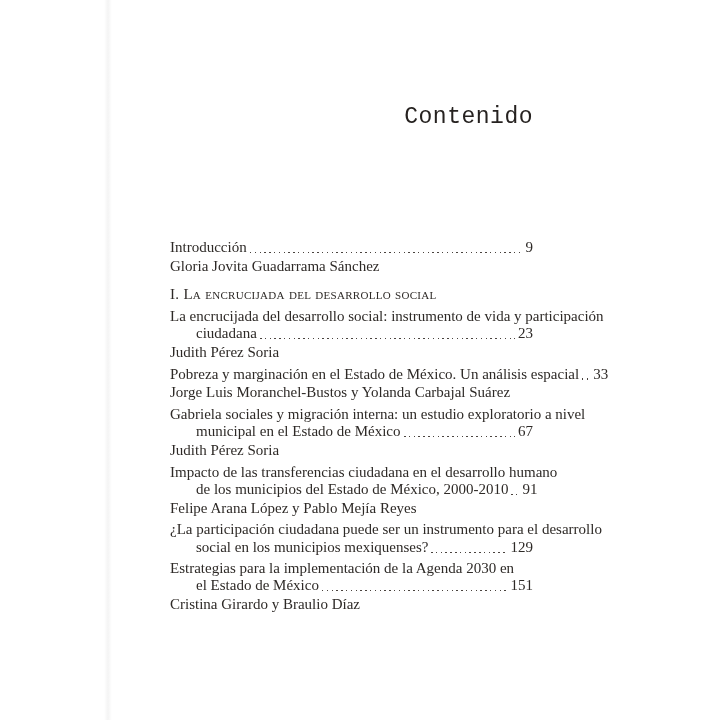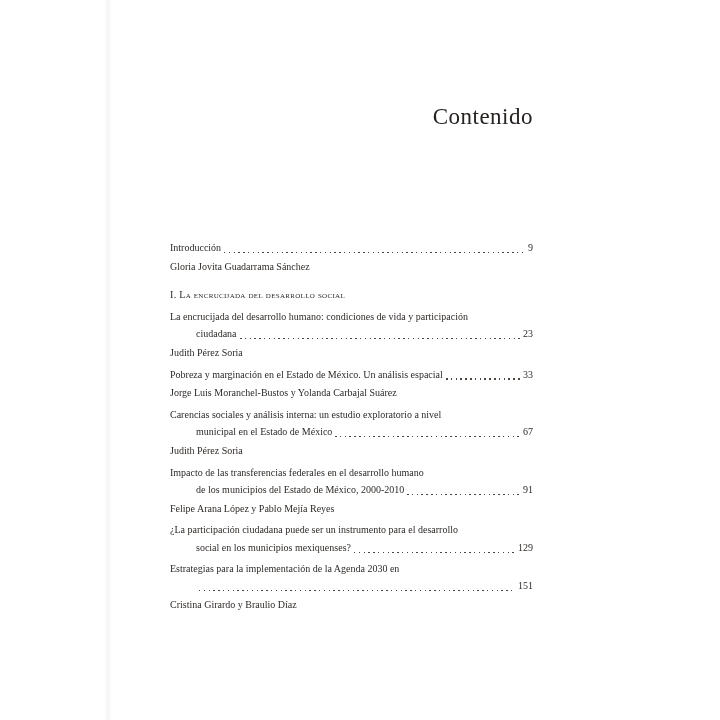--- a/index.html
+++ b/index.html
@@ -33,21 +33,21 @@
     text-align: right;
     font-size: 23px;
     letter-spacing: 0.5px;
     color: #262220;
   }
   .content {
     position: absolute;
     top: 239px;
     left: 170px;
     width: 363px;
-    font-size: 10px;
+    font-size: 15px;
     line-height: 17.6px;
   }
   .section-heading {
     font-variant: small-caps;
     letter-spacing: 0.3px;
     margin: 11px 0 4px 0;
   }
   .entry { margin-bottom: 3px; }
   .tocline { display: flex; align-items: baseline; }
   .t-text { white-space: nowrap; }
@@ -72,71 +72,71 @@
     margin: 1px 0 4px 0;
   }
   .intro-block { margin-bottom: 3px; }
 </style>
 </head>
 <body>
 
 <div class="sheet">
   <div class="page-edge"></div>
 
-  <h1 class="doc-title" style="font-weight:normal;margin:0;">Contenido</h1>
+  <h1 class="doc-title" style="font-weight:normal;margin:0;font-family:Liberation Mono, monospace;">Contenido</h1>
 
   <div class="content">
 
     <div class="entry intro-block">
       <div class="tocline">
         <span class="t-text">Introducción</span>
         <span class="leader"></span>
         <span class="page-num">9</span>
       </div>
       <div class="author">Gloria Jovita Guadarrama Sánchez</div>
     </div>
 
     <div class="section-heading">I. La encrucijada del desarrollo social</div>
 
     <div class="entry">
       <div class="tocline">
-        <span class="t-text">La encrucijada del desarrollo humano: condiciones de vida y participación</span>
+        <span class="t-text">La encrucijada del desarrollo social: instrumento de vida y participación</span>
       </div>
       <div class="tocline cont">
         <span class="t-text">ciudadana</span>
         <span class="leader"></span>
         <span class="page-num">23</span>
       </div>
       <div class="author">Judith Pérez Soria</div>
     </div>
 
     <div class="entry">
       <div class="tocline">
         <span class="t-text">Pobreza y marginación en el Estado de México. Un análisis espacial</span>
         <span class="leader"></span>
         <span class="page-num">33</span>
       </div>
       <div class="author">Jorge Luis Moranchel-Bustos y Yolanda Carbajal Suárez</div>
     </div>
 
     <div class="entry">
       <div class="tocline">
-        <span class="t-text">Carencias sociales y análisis interna: un estudio exploratorio a nivel</span>
+        <span class="t-text">Gabriela sociales y migración interna: un estudio exploratorio a nivel</span>
       </div>
       <div class="tocline cont">
         <span class="t-text">municipal en el Estado de México</span>
         <span class="leader"></span>
         <span class="page-num">67</span>
       </div>
       <div class="author">Judith Pérez Soria</div>
     </div>
 
     <div class="entry">
       <div class="tocline">
-        <span class="t-text">Impacto de las transferencias federales en el desarrollo humano</span>
+        <span class="t-text">Impacto de las transferencias ciudadana en el desarrollo humano</span>
       </div>
       <div class="tocline cont">
         <span class="t-text">de los municipios del Estado de México, 2000-2010</span>
         <span class="leader"></span>
         <span class="page-num">91</span>
       </div>
       <div class="author">Felipe Arana López y Pablo Mejía Reyes</div>
     </div>
 
     <div class="entry">
@@ -148,20 +148,21 @@
         <span class="leader"></span>
         <span class="page-num">129</span>
       </div>
     </div>
 
     <div class="entry">
       <div class="tocline">
         <span class="t-text">Estrategias para la implementación de la Agenda 2030 en</span>
       </div>
       <div class="tocline cont">
+        <span class="t-text">el Estado de México</span>
         <span class="leader"></span>
         <span class="page-num">151</span>
       </div>
       <div class="author">Cristina Girardo y Braulio Díaz</div>
     </div>
 
   </div>
 </div>
 
 </body></html>

